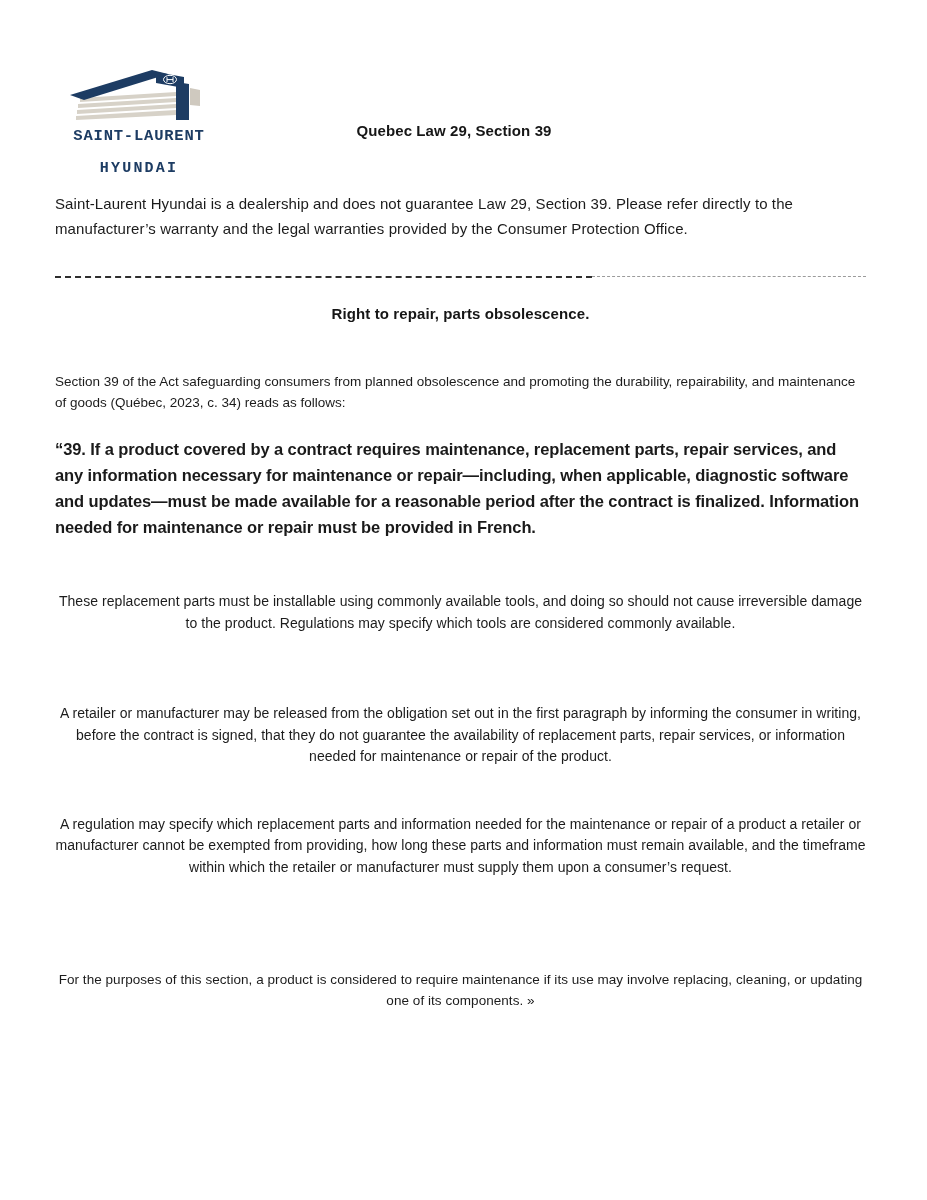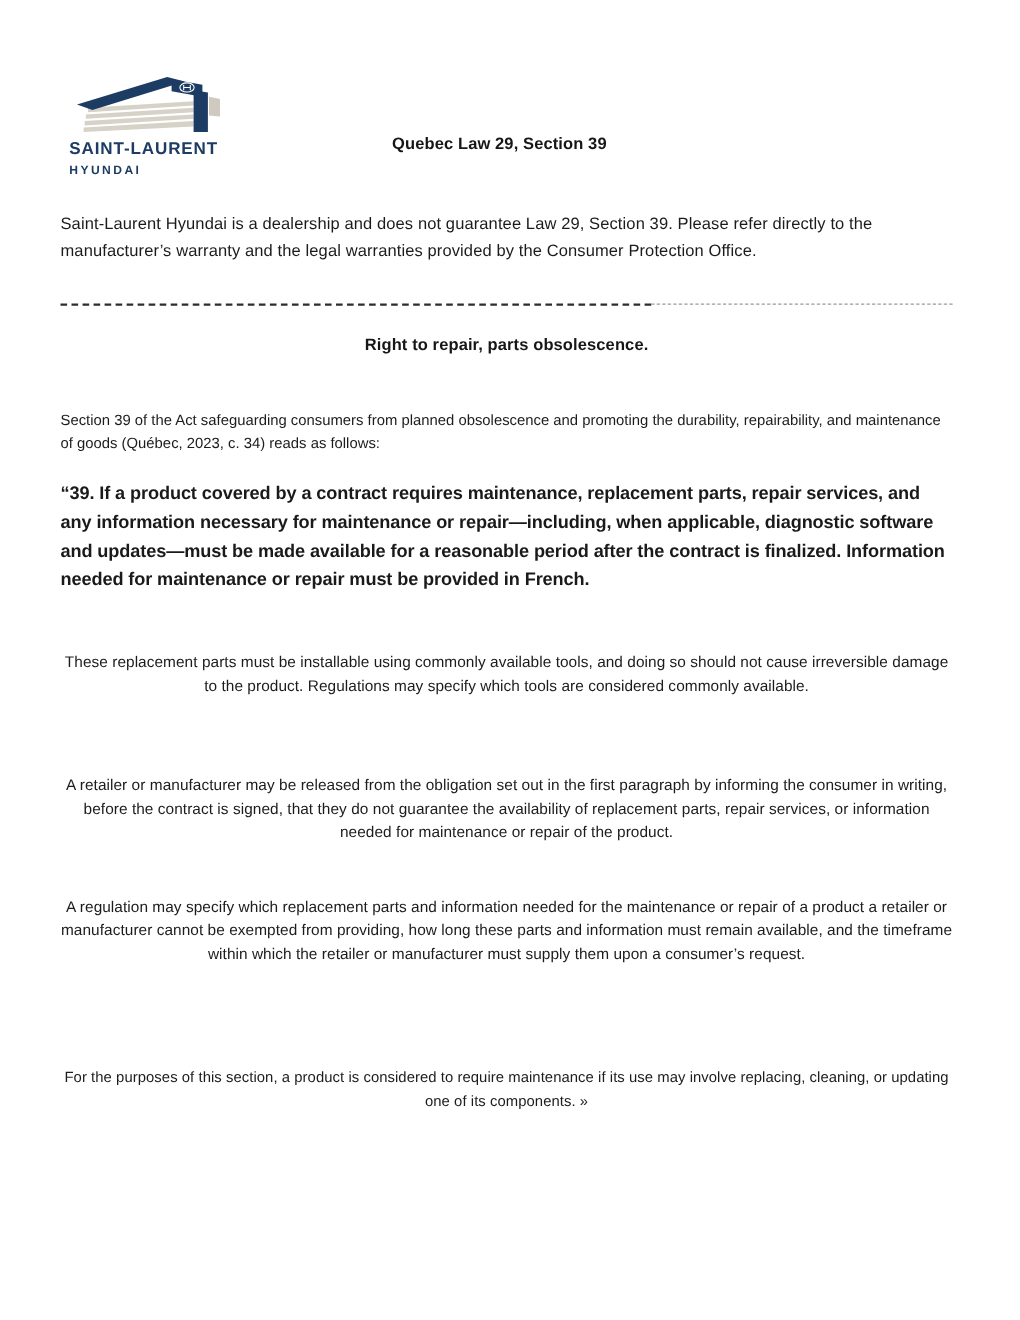--- a/index.html
+++ b/index.html
@@ -19,33 +19,35 @@
     background: #ffffff;
     overflow: hidden;
   }
 
   
   .logo {
     position: absolute;
     top: 64px;
     left: 63px;
     width: 152px;
+    text-align: center;
+    font-family: Liberation Mono, monospace;
   }
   .logo svg { display: block; margin: 0 auto; }
   .brand {
     margin-top: 1px;
     font-size: 15.5px;
     font-weight: 700;
     letter-spacing: 0.8px;
     color: #1d3c63;
     white-space: nowrap;
   }
   .subbrand {
-    margin-top: 4px;
-    font-size: 11px;
+    margin-top: 15px;
+    font-size: 15px;
     font-weight: 700;
     letter-spacing: 2.2px;
     color: #1d3c63;
   }
 
   
   .doc-title {
     position: absolute;
     top: 122px;
     left: 0;

